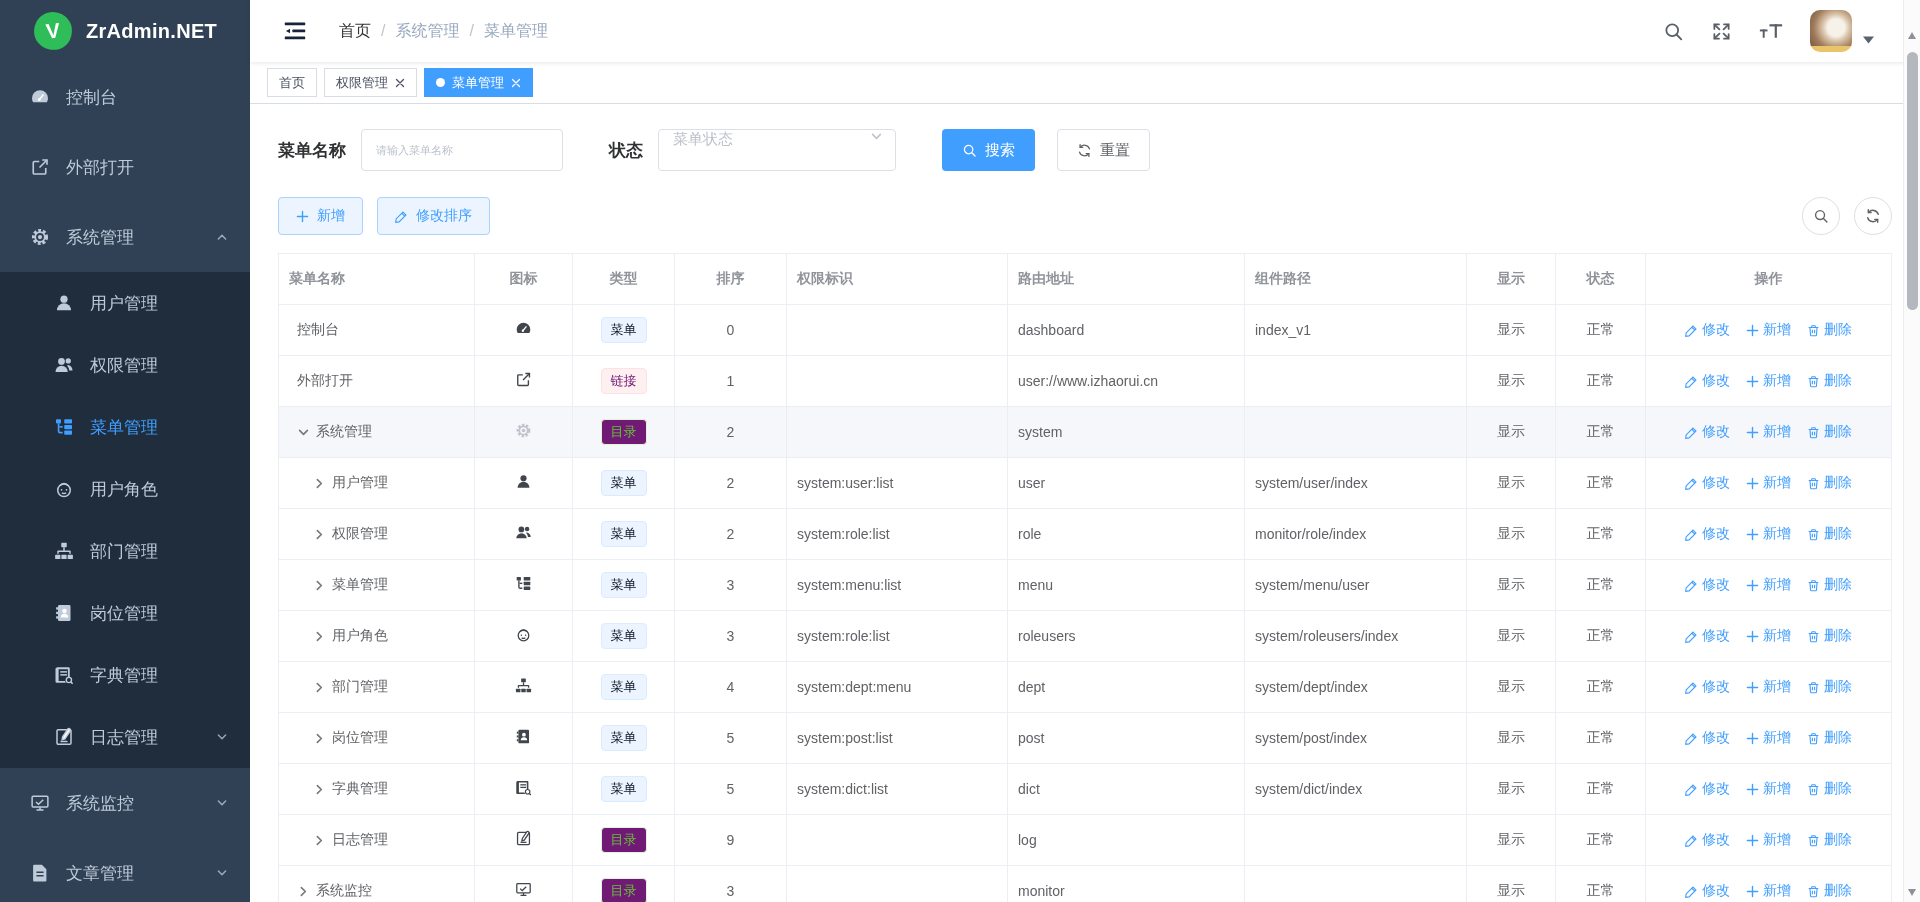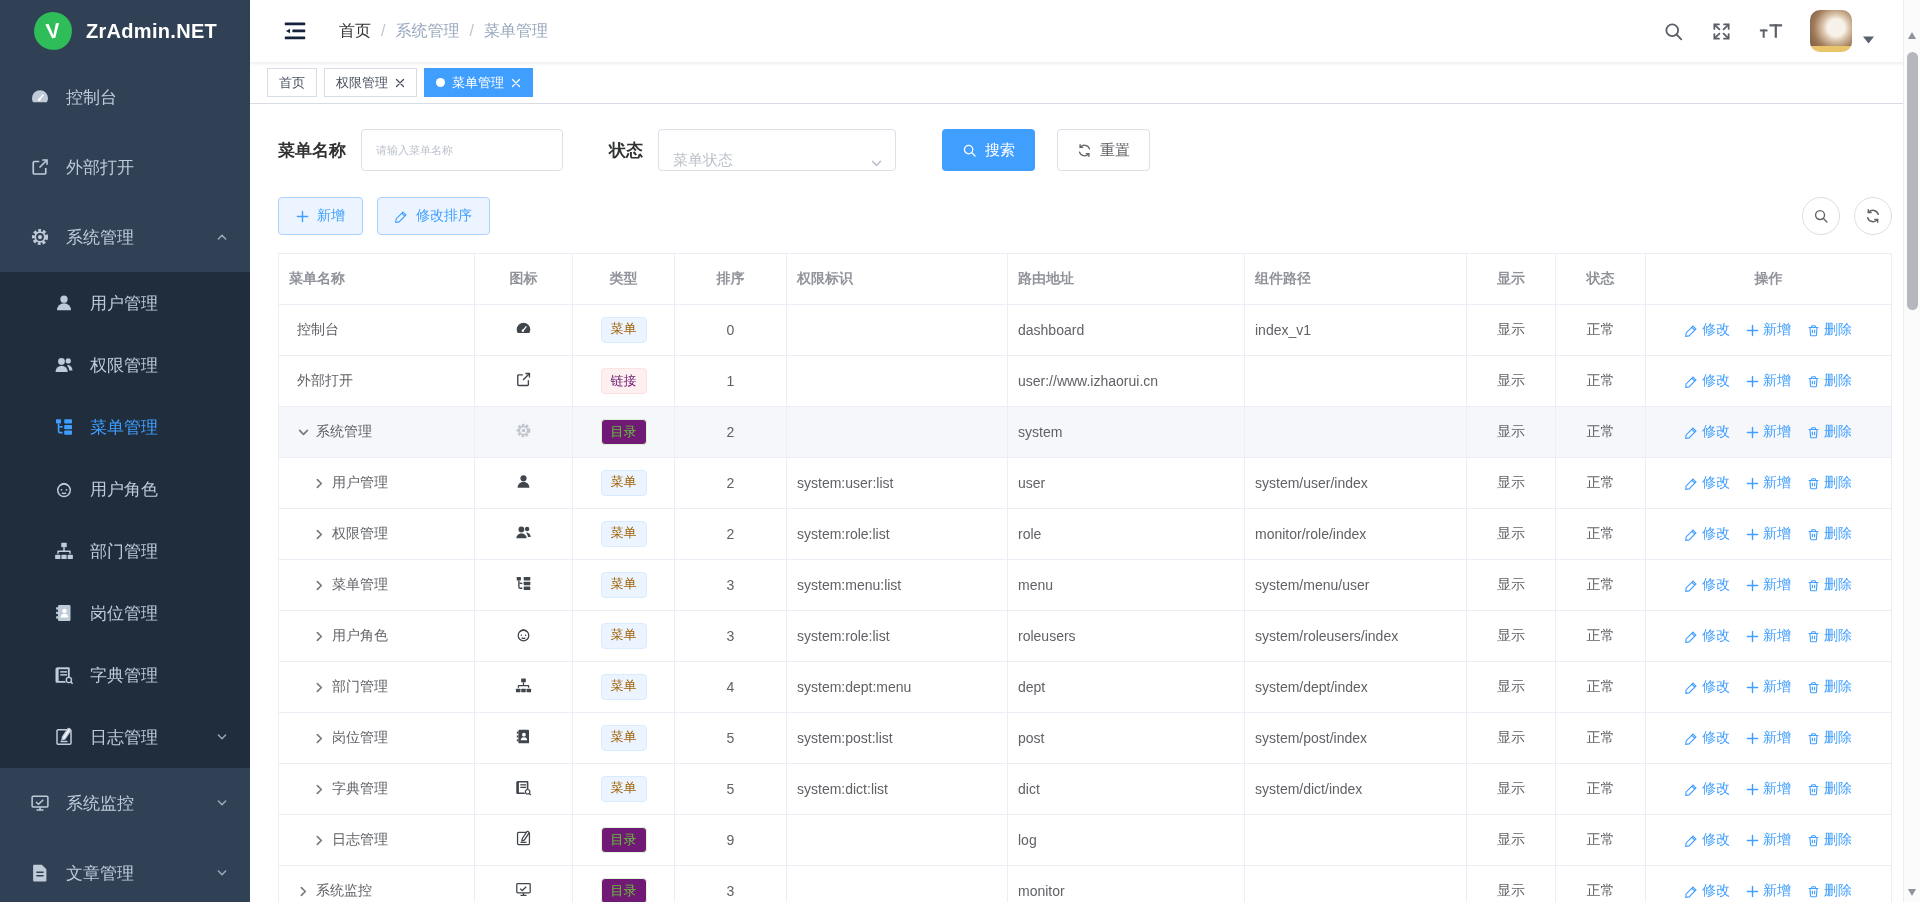--- a/index.html
+++ b/index.html
@@ -56,21 +56,21 @@
   .tag-close.ico { width:10px; height:10px; }
 
   
   .content { padding:25px 28px; background:#fff; overflow:hidden; }
   .filter-row { display:flex; align-items:center; }
   .f-label { font-weight:bold; font-size:17px; color:#303133; margin-right:15px; white-space:nowrap; }
   .text-input { width:202px; height:42px; border:1px solid #dcdfe6; border-radius:4px; padding:0 14px;
     font-size:11px; color:#606266; margin-right:46px; outline:none; font-family:inherit; }
   .text-input::placeholder { color:#bcc2cc; }
   .select { width:238px; height:42px; border:1px solid #dcdfe6; border-radius:4px; display:flex;
-    align-items:flex-end; justify-content:space-between; padding:0 12px 0 14px; color:#bcc2cc;
+    align-items:flex-start; justify-content:space-between; padding:0 12px 0 14px; color:#bcc2cc;
     font-size:15px; margin-right:46px; cursor:pointer; background:#fff; }
   .sel-arrow { color:#c0c4cc; }
   .sel-arrow.ico { width:13px; height:13px; }
   .btn { height:42px; border-radius:4px; font-size:15px; display:inline-flex; align-items:center; gap:8px;
     padding:0 19px; border:1px solid transparent; cursor:pointer; background:none; font-family:Liberation Sans, sans-serif; }
   .btn-ic.ico { width:15px; height:15px; }
   .btn.primary { background:#409eff; color:#fff; margin-right:22px; }
   .btn.plain { background:#fff; border-color:#dcdfe6; color:#606266; }
   .toolbar-row { margin-top:26px; display:flex; align-items:center; }
   .btn.soft { height:38px; background:#ecf5ff; border-color:#a9d3ff; color:#409eff; font-size:14px;
@@ -86,21 +86,21 @@
   th, td { border:1px solid #ebeef5; height:51px; padding:0 10px; text-align:center; font-weight:normal;
     overflow:hidden; white-space:nowrap; }
   th { color:#909399; font-weight:bold; background:#fff; }
   th.al, td.al { text-align:left; }
   tr.highlight td { background:#f5f7fa; }
   .cell-name { display:flex; align-items:center; gap:6px; }
   .row-arrow { color:#73797f; flex:0 0 13px; }
   .row-arrow.ico { width:13px; height:13px; cursor:pointer; }
   .cell-ic.ico { width:17px; height:17px; color:#41464d; margin:0 auto; }
   .badge { display:inline-block; padding:4px 9px; border-radius:4px; font-size:13px; border:1px solid; line-height:1.3; }
-  .badge.blue  { background:#ecf5ff; border-color:#d9ecff; color:#a16207;font-family:Liberation Mono, monospace; }
+  .badge.blue  { background:#ecf5ff; border-color:#d9ecff; color:#0f172a; }
   .badge.red   { background:#fef0f0; border-color:#fde2e2; color:#701a75; }
   .badge.green { background:#701a75; border-color:#e1f3d8; color:#67c23a;font-family:Liberation Serif, serif; }
   .actions { display:flex; justify-content:center; }
   .actions a { color:#409eff; text-decoration:none; display:inline-flex; align-items:center; gap:4px;
     margin:16px 8px; cursor:pointer; }
   .ai.ico { width:13px; height:13px; }
 
   
   .scrollbar { position:absolute; top:0; right:0; width:17px; height:100%; background:#fbfbfb;
     border-left:1px solid #ececec; z-index:10; }

